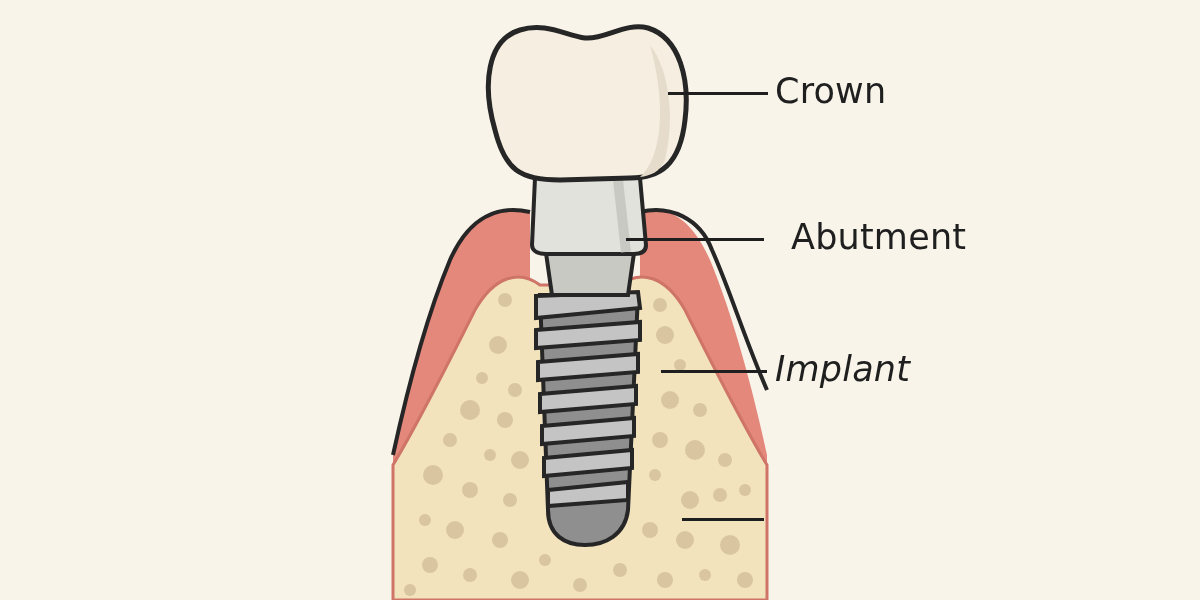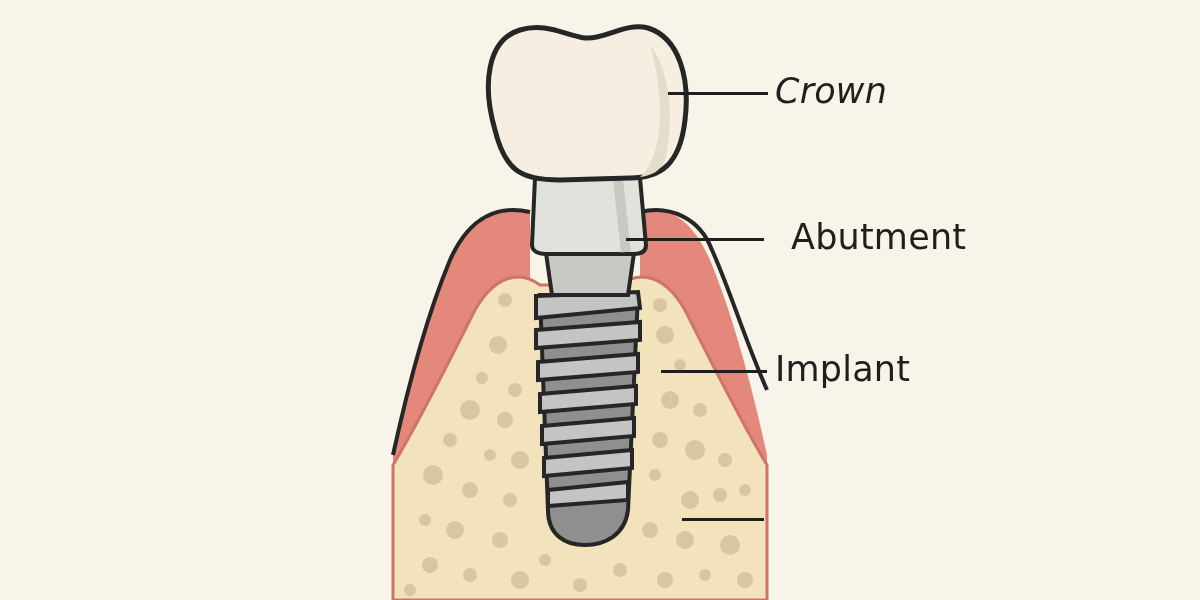--- a/index.html
+++ b/index.html
@@ -105,16 +105,16 @@
       <path d="M560 180 C 520 180, 505 170, 495 130 C 482 85, 487 40, 520 30 C 545 22, 565 35, 585 38 C 605 40, 625 22, 648 28 C 680 38, 690 80, 685 120 C 680 165, 660 178, 630 178 Z" fill="#f6efe1" stroke="#262626" stroke-width="5"></path>
       <path d="M650 45 C 670 70, 675 120, 665 160 C 660 172, 650 176, 640 177 C 660 160, 668 110, 650 45 Z" fill="#e6dccb"></path>
     </g>
   </svg>
 
   <div class="leader" style="left:668px; top:92px; width:100px;"></div>
   <div class="leader" style="left:626px; top:238px; width:138px;"></div>
   <div class="leader" style="left:661px; top:370px; width:106px;"></div>
   <div class="leader" style="left:682px; top:518px; width:82px;"></div>
 
-  <div class="label" style="left:775px; top:74px;font-style:italic;">Crown</div>
+  <div class="label" style="left:775px; top:74px;">Crown</div>
   <div class="label" style="left:772px; top:220px;margin-left:19px;">Abutment</div>
-  <div class="label" style="left:775px; top:352px;">Implant</div>
+  <div class="label" style="left:775px; top:352px;font-style:italic;">Implant</div>
 </div>
 
 </body></html>

